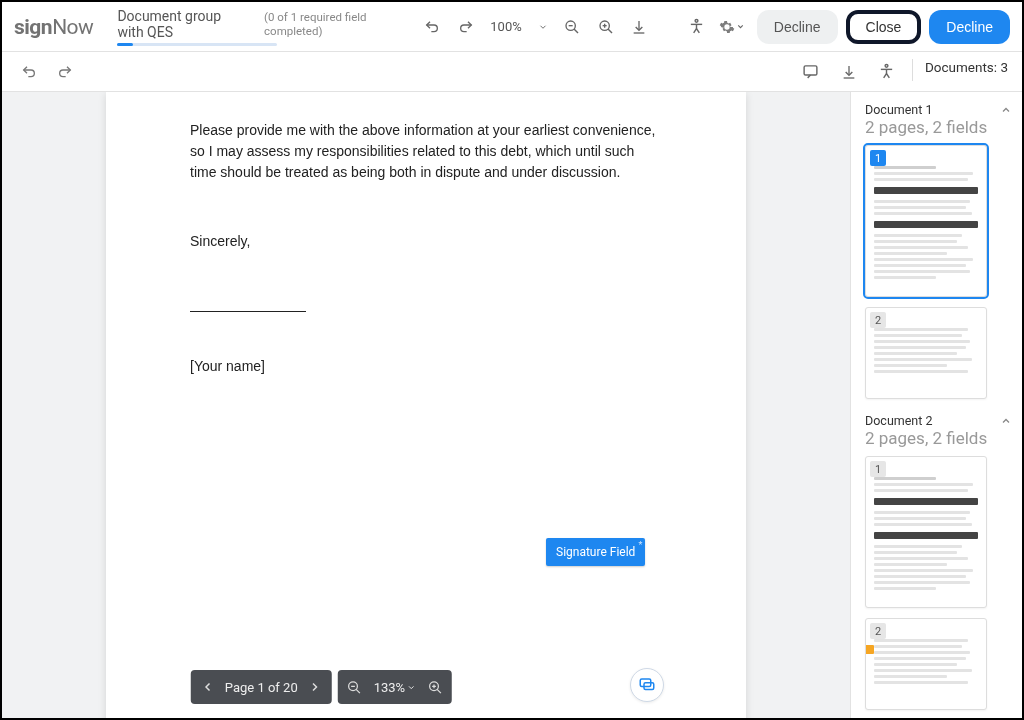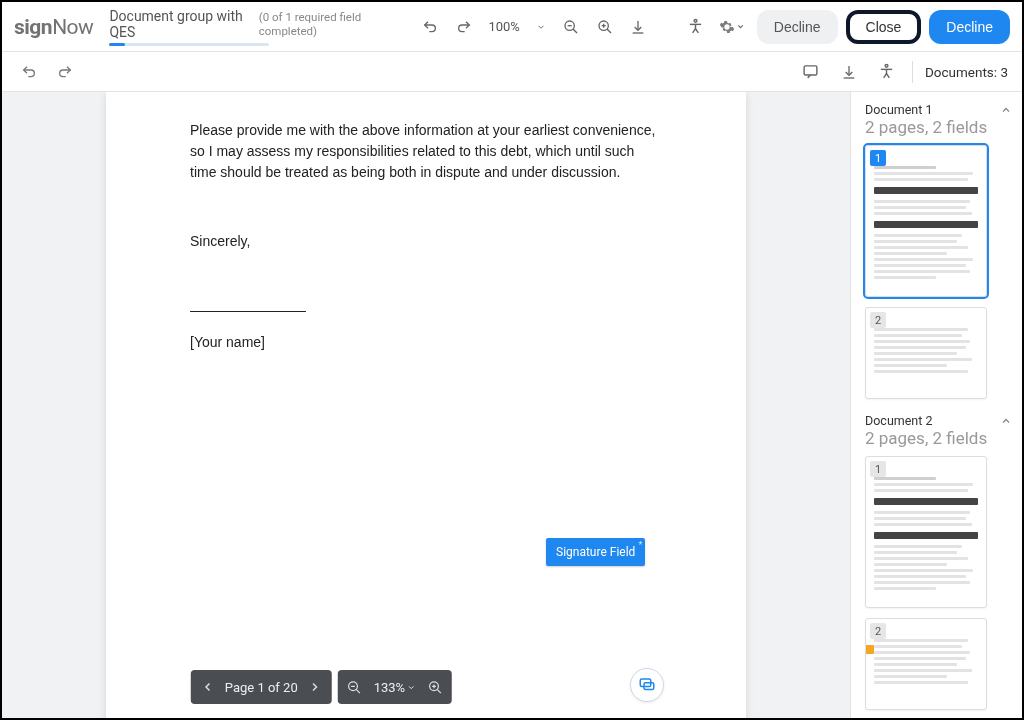--- a/index.html
+++ b/index.html
@@ -11,56 +11,56 @@
   }
 
   
   .topbar {
     height: 50px; display: flex; align-items: center;
     padding: 0 12px; border-bottom: 1px solid #e2e2e2; gap: 12px;
     background: #fff;
   }
   .logo { font-size: 21px; font-weight: 700; color: #737373; letter-spacing: -0.5px; }
   .logo .thin { font-weight: 400; }
-  .title-block { display: flex; flex-direction: column; margin-left: 4px; }
+  .title-block { display: flex; flex-direction: column; margin-left: 12px; }
   .title-row { display: flex; align-items: baseline; gap: 14px; }
   .doc-title { font-size: 14px; color: #555; }
   .req-text { font-size: 11.5px; color: #888; }
   .progress-bar { width: 160px; height: 3px; background: #d8e5f5; border-radius: 2px; margin-top: 3px; position: relative; }
   .progress-bar::after { content:""; position:absolute; left:0; top:0; height:100%; width:10%; background:#1e87f0; border-radius:2px; }
 
   .spacer { flex: 1; }
   .icon-btn { width: 26px; height: 26px; display:flex; align-items:center; justify-content:center; color:#666; cursor:pointer; }
   .zoom-level { font-size: 13px; color:#555; padding: 0 2px; display:flex; align-items:center; gap:16px;}
   .top-actions { display:flex; align-items:center; gap:8px; }
   .btn { height: 34px; padding: 0 16px; font-size: 14px; border-radius: 12px; border:1px solid transparent; cursor:pointer; background:#fff; }
   .btn-decline { background:#eef0f1; color:#555; }
   .btn-close { background:#fff; border:4px solid #0f172a; color:#333; }
   .btn-continue { background:#1e87f0; color:#fff; font-weight:500; }
 
   
   .secondbar {
     height: 40px; display:flex; align-items:center; padding: 0 14px;
     border-bottom: 1px solid #e2e2e2; gap: 10px; background:#fff;
   }
-  .secondbar .right { margin-left:auto; display:flex; align-items:center; gap:12px; }
+  .secondbar .right { margin-left:auto; display:flex; gap:12px; }
   .divider-v { width:1px; height:22px; background:#ddd; }
   .doc-count { font-size: 13.5px; color:#333; }
 
   
   .main { display:flex; height: calc(100% - 90px); }
   .canvas-area { flex:1; background:#f1f2f3; position:relative; display:flex; justify-content:center; overflow:hidden; }
   .page {
     margin-top: 0px; width: 640px; height: 640px; background:#fff;
     box-shadow: 0 2px 8px rgba(0,0,0,0.12);
     padding: 28px 84px 20px 84px; font-size: 13.5px; line-height:1.5; color:#222;
     position: relative;
   }
   .page .para { font-family: Arial, sans-serif; font-size: 14px; }
-  .sig-line { margin-top: 20px; font-family: Arial; font-size:14px; }
+  .sig-line { margin-top: 44px; font-family: Arial; font-size:14px; }
   .sig-underline { display:block; border-bottom: 1px solid #222; width: 116px; height: 16px; margin-top: 44px; }
 
   .sig-field {
     position:absolute; top: 446px; left: 440px;
     background:#1e87f0; color:#fff; font-size:12px; padding:5px 10px; border-radius:2px;
     box-shadow: 0 1px 2px rgba(0,0,0,0.2);
   }
   .sig-field::after{ content:"*"; font-size:9px; position:absolute; top:1px; right:3px; color:#cfe6ff; }
 
   

